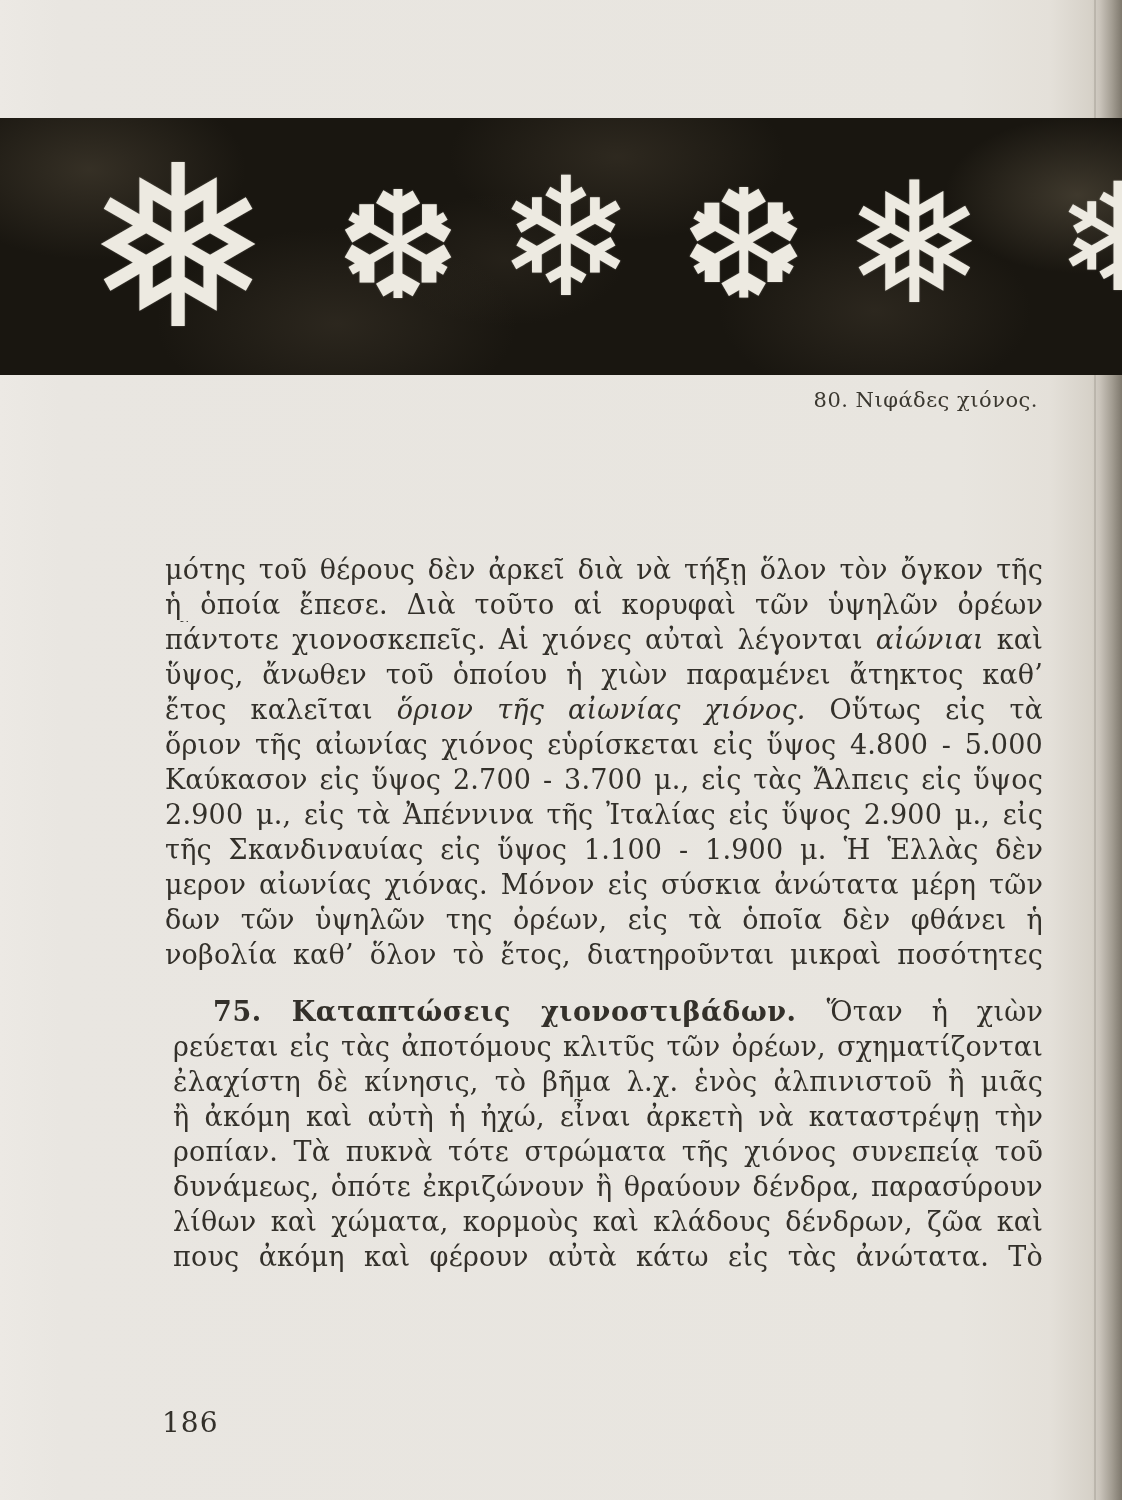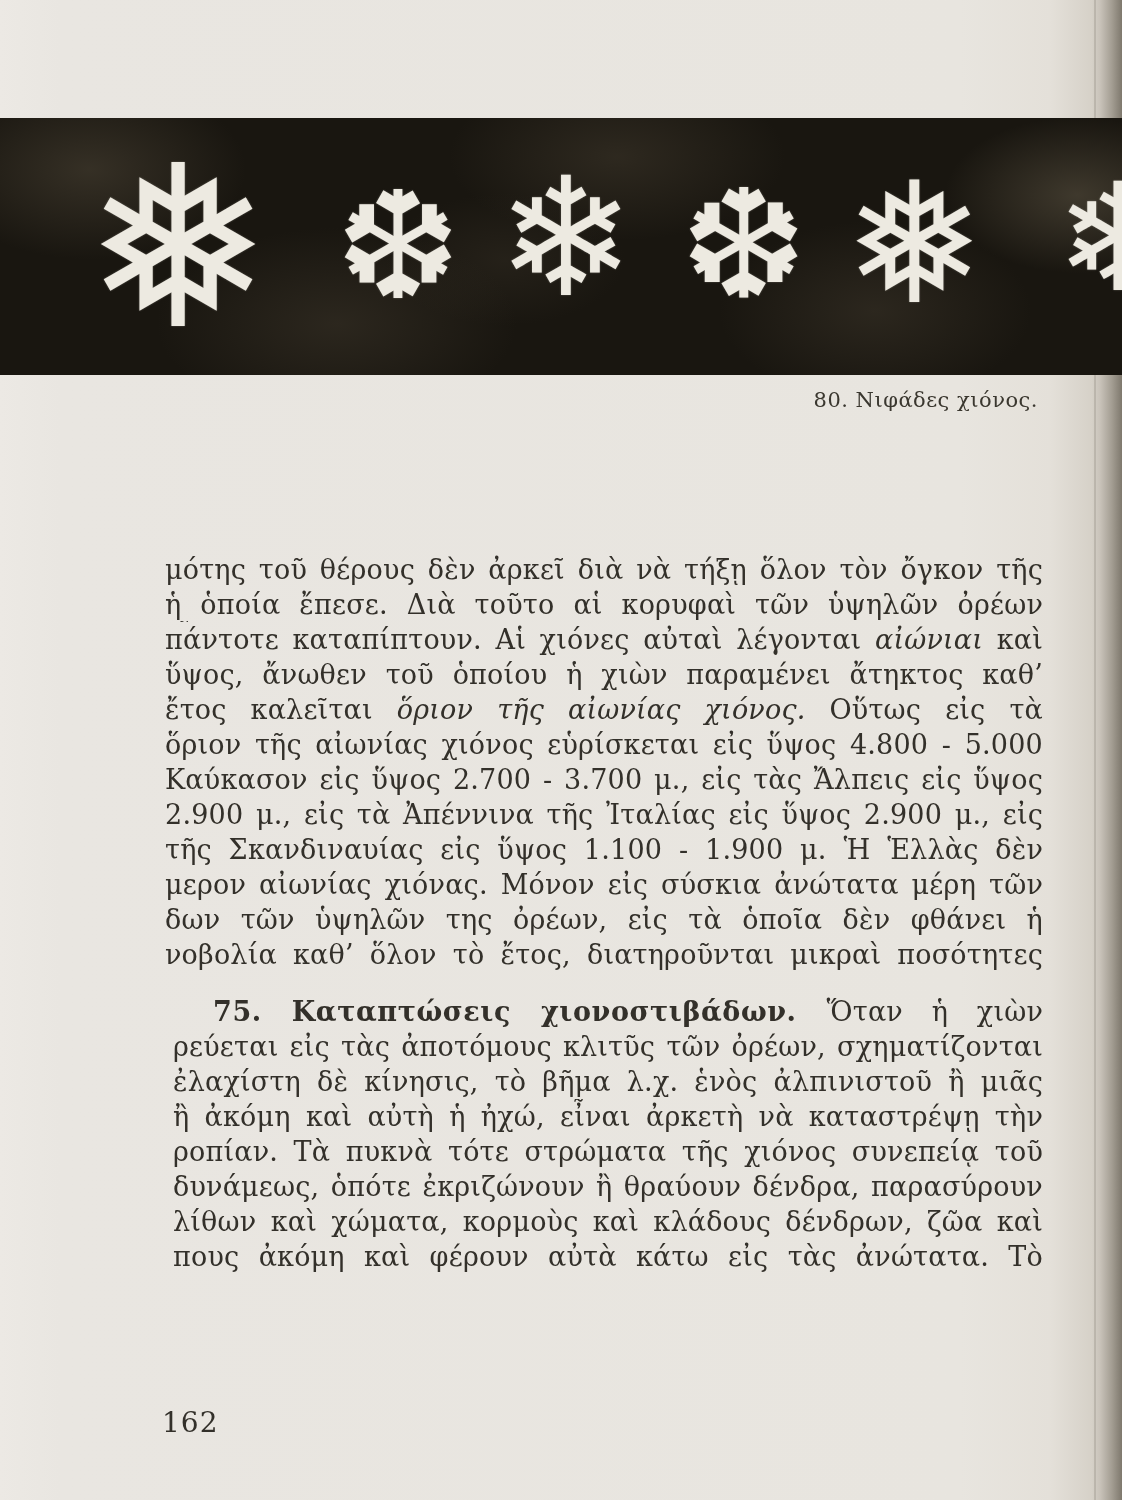--- a/index.html
+++ b/index.html
@@ -78,21 +78,21 @@
   <span class="flake f5">❅</span>
   <span class="flake f6">❄</span>
 </div>
 
 <div class="caption">80. Νιφάδες χιόνος.</div>
 
 <div class="textblock">
   <div class="para para1">
       <div class="tline"><span>μότης τοῦ θέρους δὲν ἀρκεῖ διὰ νὰ τήξῃ ὅλον τὸν ὄγκον τῆς χιόνος,</span></div>
       <div class="tline"><span>ἡ ὁποία ἔπεσε. Διὰ τοῦτο αἱ κορυφαὶ τῶν ὑψηλῶν ὀρέων εἶναι</span></div>
-      <div class="tline"><span>πάντοτε καταπίπτουν. Αἱ χιόνες αὐταὶ λέγονται </span><span class="i">αἰώνιαι</span><span> καὶ τὸ</span></div>
+      <div class="tline"><span>πάντοτε χιονοσκεπεῖς. Αἱ χιόνες αὐταὶ λέγονται </span><span class="i">αἰώνιαι</span><span> καὶ τὸ</span></div>
       <div class="tline"><span>ὕψος, ἄνωθεν τοῦ ὁποίου ἡ χιὼν παραμένει ἄτηκτος καθ’ ὅλον τὸ</span></div>
       <div class="tline"><span>ἔτος καλεῖται </span><span class="i">ὅριον τῆς αἰωνίας χιόνος.</span><span> Οὕτως εἰς τὰ Ἱμαλάϊα ὄρη τὸ</span></div>
       <div class="tline"><span>ὅριον τῆς αἰωνίας χιόνος εὑρίσκεται εἰς ὕψος 4.800 - 5.000 μ., εἰς τὸν</span></div>
       <div class="tline"><span>Καύκασον εἰς ὕψος 2.700 - 3.700 μ., εἰς τὰς Ἄλπεις εἰς ὕψος 2.400 -</span></div>
       <div class="tline"><span>2.900 μ., εἰς τὰ Ἀπέννινα τῆς Ἰταλίας εἰς ὕψος 2.900 μ., εἰς τὰ ὄρη</span></div>
       <div class="tline"><span>τῆς Σκανδιναυίας εἰς ὕψος 1.100 - 1.900 μ. Ἡ Ἑλλὰς δὲν ἔχει σή-</span></div>
       <div class="tline"><span>μερον αἰωνίας χιόνας. Μόνον εἰς σύσκια ἀνώτατα μέρη τῶν κοιλά-</span></div>
       <div class="tline"><span>δων τῶν ὑψηλῶν της ὀρέων, εἰς τὰ ὁποῖα δὲν φθάνει ἡ ἡλιακὴ ἀκτι-</span></div>
       <div class="tline"><span>νοβολία καθ’ ὅλον τὸ ἔτος, διατηροῦνται μικραὶ ποσότητες χιόνος.</span></div>
     </div>
@@ -101,13 +101,13 @@
       <div class="tline"><span>ρεύεται εἰς τὰς ἀποτόμους κλιτῦς τῶν ὀρέων, σχηματίζονται πυκναὶ</span></div>
       <div class="tline"><span>ἐλαχίστη δὲ κίνησις, τὸ βῆμα λ.χ. ἑνὸς ἀλπινιστοῦ ἢ μιᾶς αἰγάγρου,</span></div>
       <div class="tline"><span>ἢ ἀκόμη καὶ αὐτὴ ἡ ἠχώ, εἶναι ἀρκετὴ νὰ καταστρέψῃ τὴν ἰσορ-</span></div>
       <div class="tline"><span>ροπίαν. Τὰ πυκνὰ τότε στρώματα τῆς χιόνος συνεπείᾳ τοῦ βάρους</span></div>
       <div class="tline"><span>δυνάμεως, ὁπότε ἐκριζώνουν ἢ θραύουν δένδρα, παρασύρουν ὄγκους</span></div>
       <div class="tline"><span>λίθων καὶ χώματα, κορμοὺς καὶ κλάδους δένδρων, ζῶα καὶ ἀνθρώ-</span></div>
       <div class="tline"><span>πους ἀκόμη καὶ φέρουν αὐτὰ κάτω εἰς τὰς ἀνώτατα. Τὸ φαινόμενον</span></div>
     </div>
 </div>
 
-<div class="pagenum">162</div>
+<div class="pagenum">186</div>
 
 </body></html>

